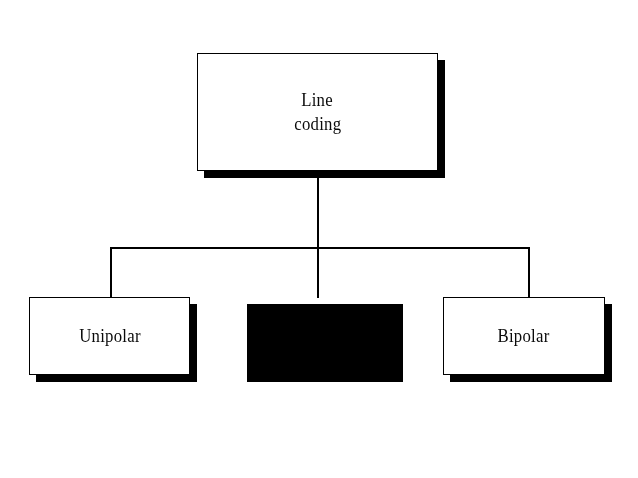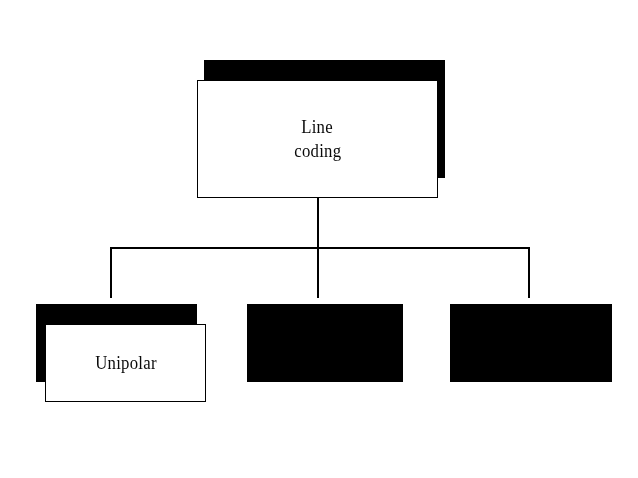--- a/index.html
+++ b/index.html
@@ -22,21 +22,20 @@
     box-sizing: border-box;
     background: #ffffff;
     border: 1.5px solid #000000;
     display: flex;
     flex-direction: column;
     align-items: center;
     justify-content: center;
     text-align: center;
     color: #0a0a0a;
     z-index: 3;
-    margin-top: 27px;
   }
   
   .shadow {
     position: absolute;
     background: #000000;
     z-index: 2;
   }
 
   .node-label {
     display: block;
@@ -76,21 +75,24 @@
 
   <div class="line-v" style="left:317px; top:171px; width:2px; height:127px;"></div>
 
   <div class="line-h" style="left:110px; top:247px; width:420px; height:2px;"></div>
 
   <div class="line-v" style="left:110px; top:247px; width:2px; height:51px;"></div>
 
   <div class="line-v" style="left:528px; top:247px; width:2px; height:51px;"></div>
 
   <div class="shadow" style="left:36px; top:304px; width:161px; height:78px;"></div>
-  <div class="node leaf" style="left:45px; top:297px; width:161px; height:78px;text-align:center;">
+  <div class="node leaf" style="left:29px; top:297px; width:161px; height:78px;text-align:center;">
     <span class="node-label">Unipolar</span>
   </div>
 
   <div class="shadow" style="left:247px; top:304px; width:156px; height:78px;"></div>
 
   <div class="shadow" style="left:450px; top:304px; width:162px; height:78px;"></div>
+  <div class="node leaf" style="left:443px; top:297px; width:162px; height:78px;">
+    <span class="node-label">Bipolar</span>
+  </div>
 
 </div>
 
 </body></html>

